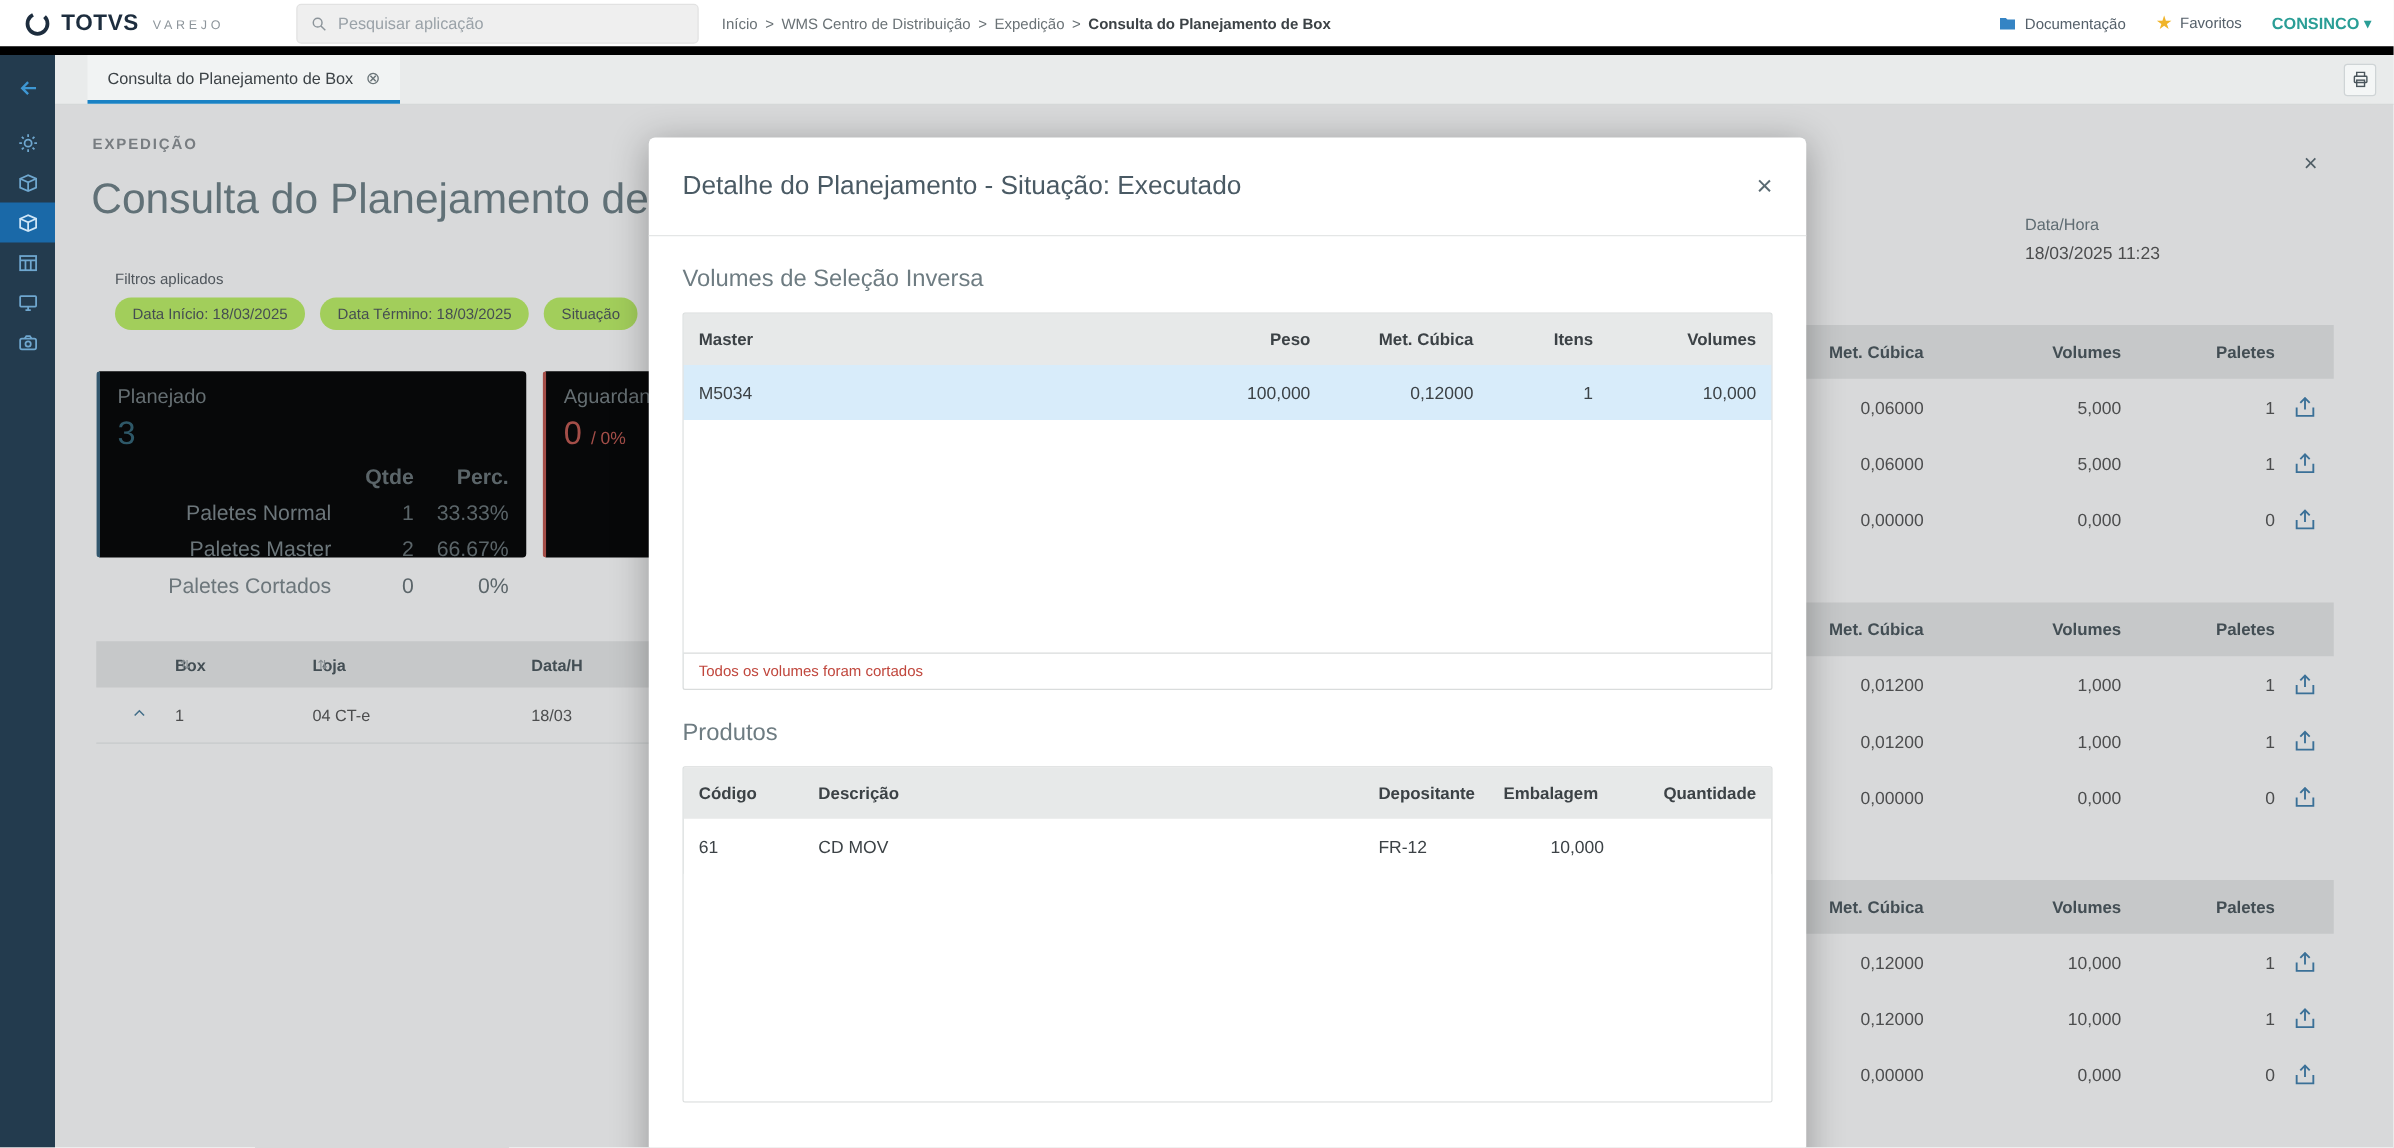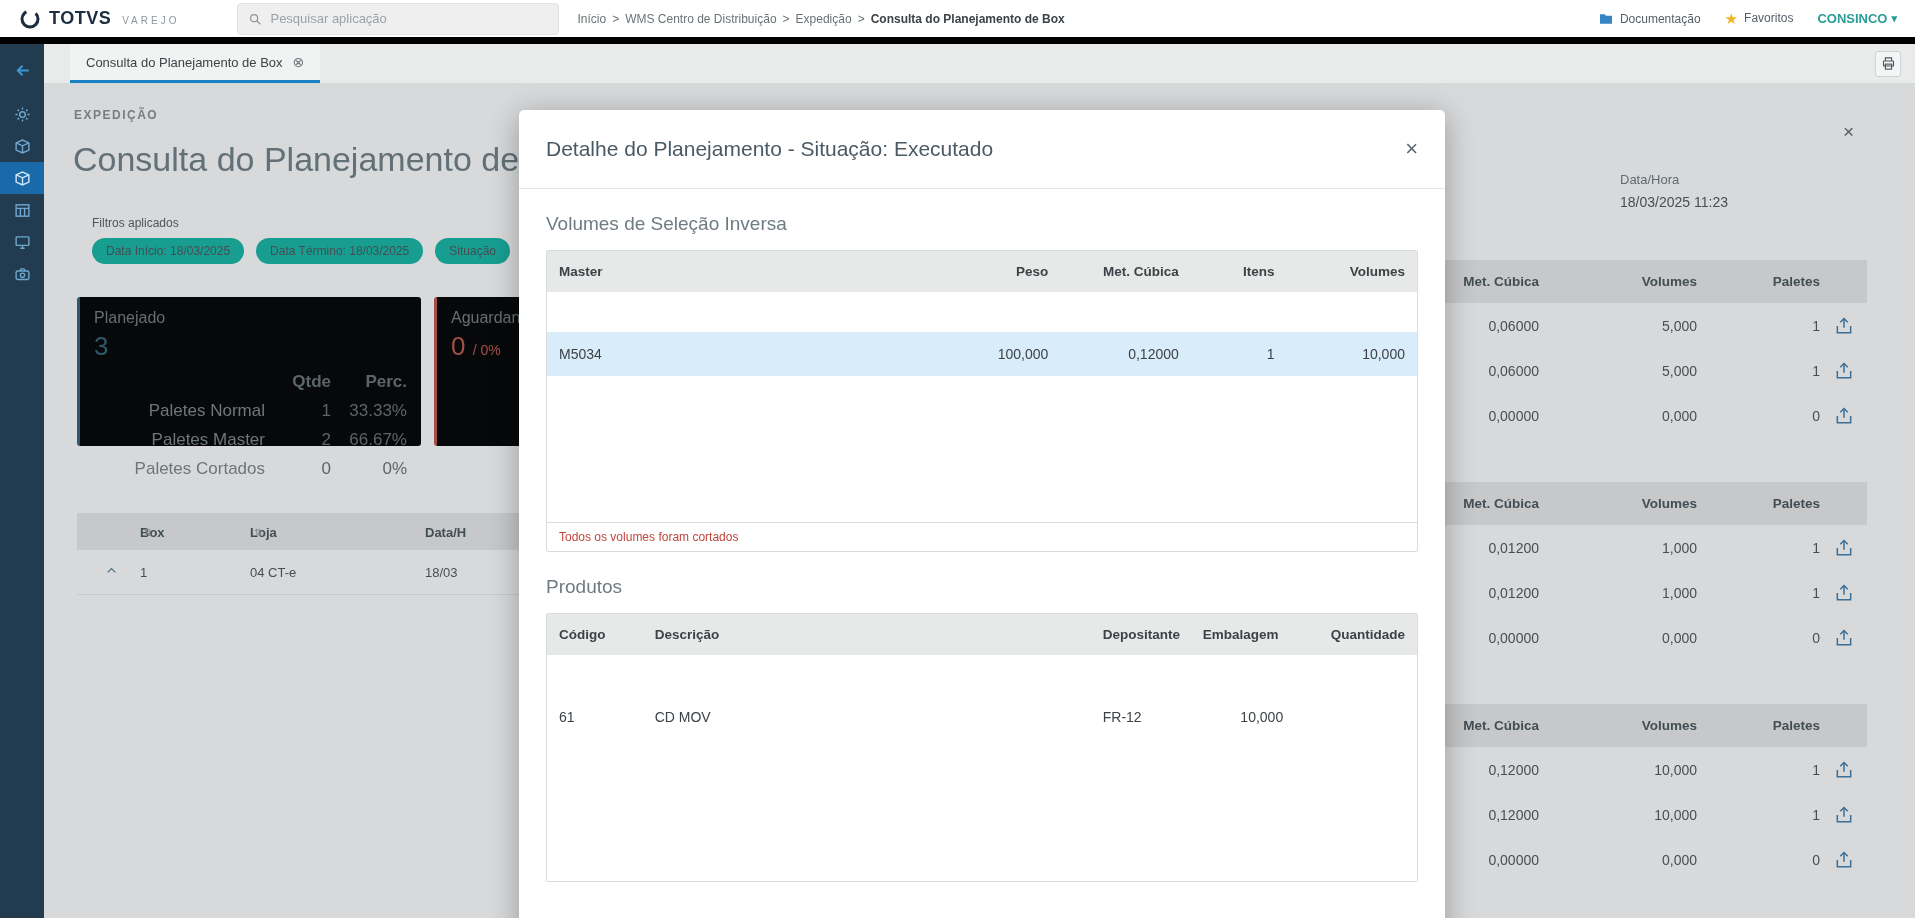--- a/index.html
+++ b/index.html
@@ -44,21 +44,21 @@
   .print-btn { margin-left:auto; margin-right:14px; align-self:center; width:26px; height:26px; display:flex; align-items:center; justify-content:center; color:#4a555c; cursor:pointer; border:1px solid #cfd4d6; border-radius:3px; background:#f4f6f6; }
   .print-btn svg { width:15px; height:15px; }
 
   
   .main { flex:1; position:relative; background:#fff; overflow:hidden; }
 
   .module-label { position:absolute; left:30px; top:24px; font-size:12px; font-weight:bold; letter-spacing:1.5px; color:#8a8f93; }
   .page-title { position:absolute; left:29px; top:56px; font-size:34px; font-weight:400; color:#6e8087; white-space:nowrap; }
   .filters-label { position:absolute; left:48px; top:132px; font-size:12px; color:#596066; }
   .chips { position:absolute; left:48px; top:154px; display:flex; gap:12px; }
-  .chip { background:#14b8a6; border-radius:13px; padding:6px 14px; font-size:12px; color:#4c5559; white-space:nowrap; }
+  .chip { background:#bef264; border-radius:13px; padding:6px 14px; font-size:12px; color:#4c5559; white-space:nowrap; }
 
   .card { position:absolute; top:213px; height:149px; background:#000000; border-radius:3px; padding:12px 14px; }
   .card-planejado { left:33px; width:344px; border-left:3px solid #35607a; }
   .card-aguardando { left:390px; width:300px; border-left:3px solid #c0564e; }
   .card-label { font-size:16px; color:#737d80; }
   .card-value { font-size:26px; color:#306274; margin-top:4px; }
   .card-value.red { color:#c0564e; }
   .card-value .suffix { font-size:14px; }
   .stat-grid { margin-top:10px; display:grid; grid-template-columns:1fr 60px 76px; row-gap:9px; font-size:17px; }
   .stat-grid .hdr { color:#677276; font-weight:bold; text-align:right; }
@@ -89,21 +89,21 @@
   .dp-share svg { width:20px; height:20px; }
 
   
   .overlay { position:absolute; inset:0; background:rgba(40,45,50,.18); z-index:10; }
   .modal { position:absolute; left:475px; top:26px; width:926px; height:841px; background:#fff; border-radius:5px; box-shadow:0 5px 30px rgba(0,0,0,.30); z-index:20; display:flex; flex-direction:column; }
   .modal-header { flex:0 0 79px; border-bottom:1px solid #e4e6e6; display:flex; align-items:center; padding:0 27px; }
   .modal-title { font-size:21px; color:#4a5a64; }
   .modal-close { margin-left:auto; font-size:22px; color:#5a6a72; cursor:pointer; line-height:1; }
   .modal-body { flex:1; padding:0 27px; overflow:hidden; }
   .section-title { margin-top:24px; font-size:19px; color:#6e7c82; }
-  .mtable { margin-top:15px; border:1px solid #d9dcdc; border-radius:2px; display:flex; flex-direction:column;gap:40px; }
+  .mtable { margin-top:15px; border:1px solid #d9dcdc; border-radius:2px; display:flex; flex-direction:column; }
   .mtable.volumes { height:302px; }
   .mtable.produtos { height:269px; }
   .mt-head { display:grid; height:41px; align-items:center; background:#e7e9e9; font-size:13.5px; font-weight:bold; color:#3c4246; }
   .mt-row { display:grid; height:44px; align-items:center; font-size:14px; color:#3c4246; }
   .mt-row.selected { background:#d8ecfa; }
   .grid-vol { grid-template-columns:42% 17% 15% 11% 15%; }
   .grid-prod { grid-template-columns:11% 51.5% 11.5% 12% 14%; }
   .cell-l { text-align:left; padding-left:12px; }
   .cell-r { text-align:right; padding-right:12px; }
   .mt-filler { flex:1; background:#fff; }

